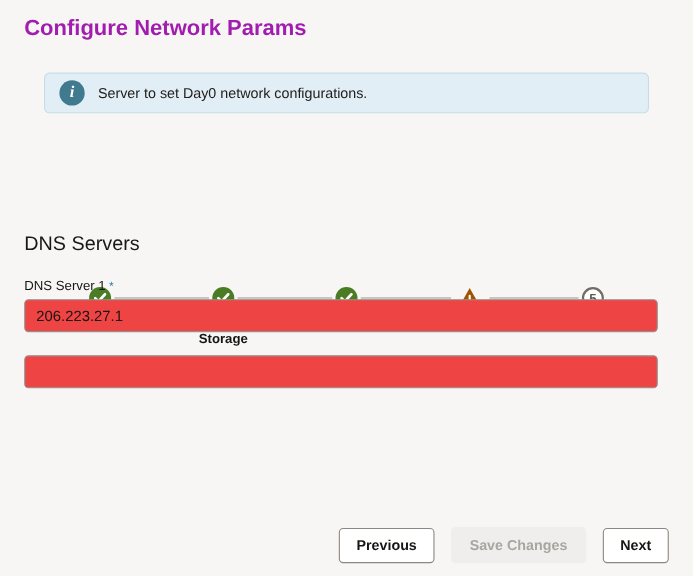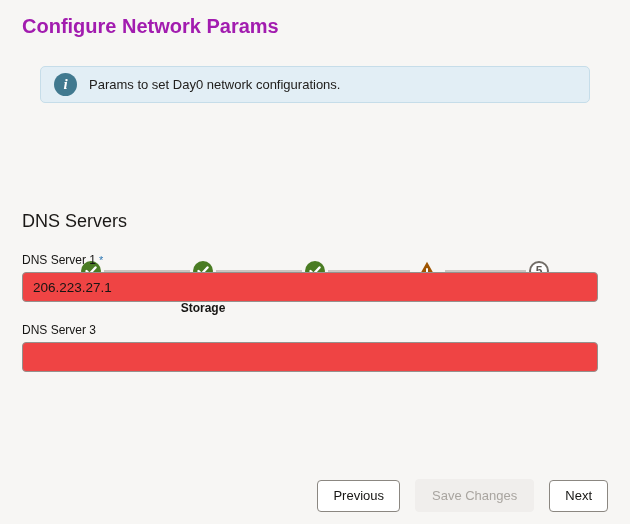--- a/index.html
+++ b/index.html
@@ -72,37 +72,37 @@
     outline:none;
   }
 
   .footer {
     position:absolute; right:22px; top:479px;
     display:flex; gap:15px; align-items:center;
   }
   .btn {
     height:32px; border-radius:4px;
     font-family:"Liberation Sans", sans-serif;
-    font-size:13px; font-weight:normal; color:#161513;
+    font-size:13px; font-weight:bold; color:#161513;
     background:#ffffff; border:1px solid #8b8781;
     padding:0 15px; cursor:pointer;
   }
   .btn-disabled {
     background:#f0eeec; border:1px solid #f0eeec;
     color:#a9a5a0; padding:0 16px; height:33px; cursor:default;
   }
 </style>
 </head>
 <body>
 
 <div class="page-title">Configure Network Params</div>
 
 <div class="banner">
   <span class="info-icon">i</span>
-  <span class="banner-text">Params to set Day0 network configurations.</span>
+  <span class="banner-text">Server to set Day0 network configurations.</span>
 </div>
 
 <div class="stepper">
 
   <div class="track" style="left:104px;width:86px;"></div>
   <div class="track" style="left:216px;width:86px;"></div>
   <div class="track" style="left:328px;width:82px;"></div>
   <div class="track" style="left:445px;width:81px;"></div>
 
   <div class="step-icon complete" style="left:81px;">
@@ -144,23 +144,20 @@
 <div class="form">
   <div class="field-group">
     <label class="field-label">
       <span>DNS Server 1</span><span class="required-marker">*</span>
     </label>
     <input class="text-input" type="text" value="206.223.27.1" style="">
   </div>
 
 
   <div class="field-group">
-    <label class="field-label">
-      <span>DNS Server 3</span>
-    </label>
     <input class="text-input" type="text" value="" style="">
   </div>
 </div>
 
 <div class="footer">
   <button class="btn">Previous</button>
   <button class="btn btn-disabled" disabled="">Save Changes</button>
   <button class="btn">Next</button>
 </div>
 

